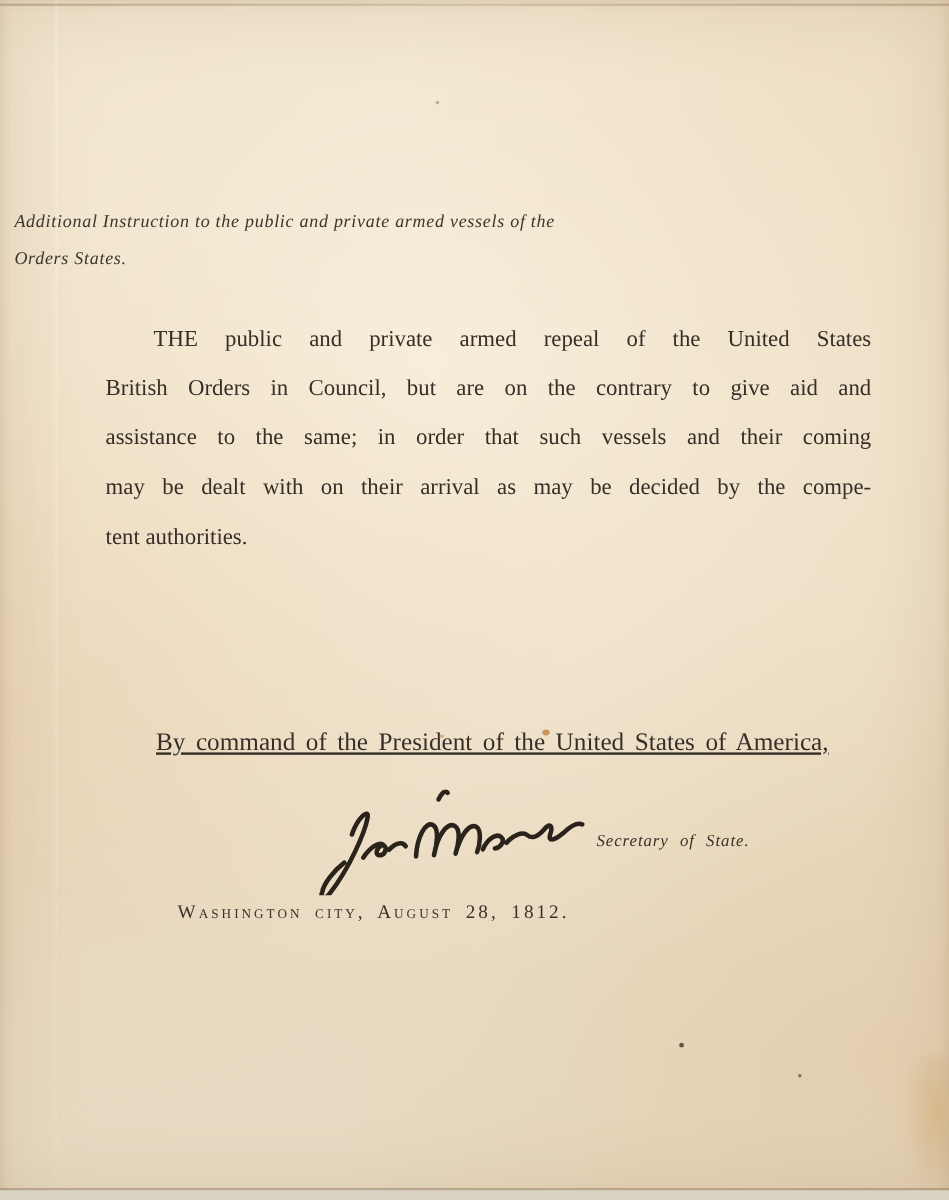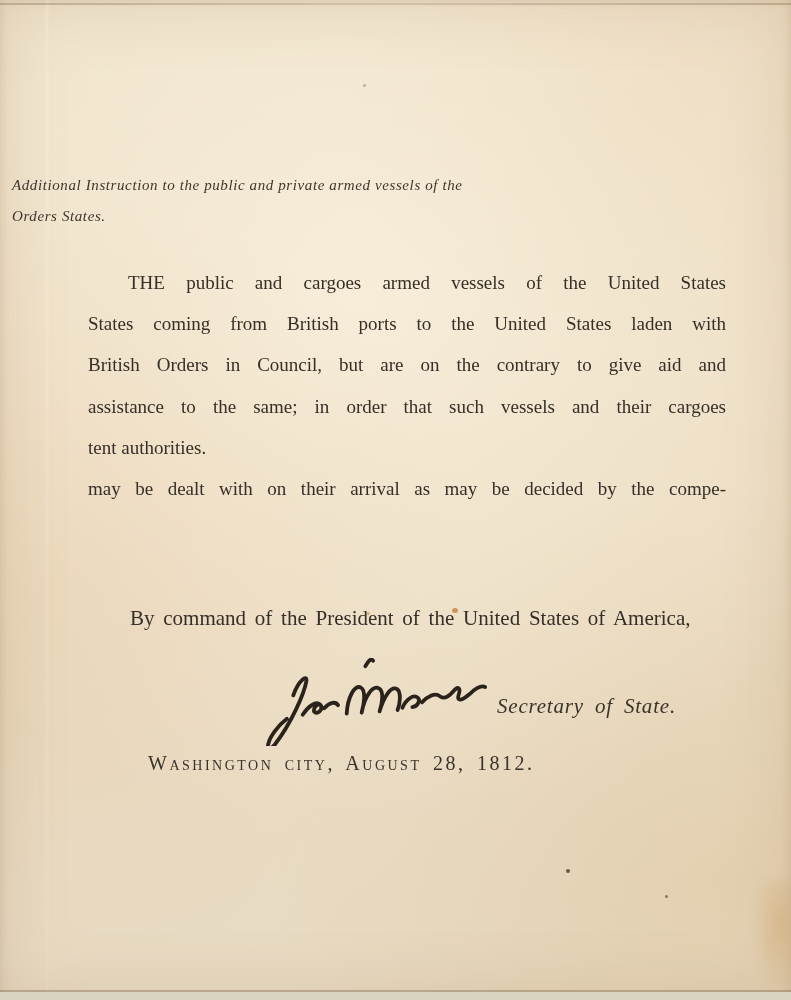--- a/index.html
+++ b/index.html
@@ -48,34 +48,35 @@
     text-align: justify;
     text-align-last: justify;
     -moz-text-align-last: justify;
   }
   .body-line.first { text-indent: 40px; }
   .body-line.last  { text-align-last: left; -moz-text-align-last: left; }
   .command-line {
     position: absolute; top: 606px; left: 130px;
     font-size: 21px; color: #352f28;
     word-spacing: 3.5px;
+    text-decoration: underline;
   }
   .signature-wrap {
     position: absolute; left: 250px; top: 658px; width: 240px; height: 88px;
   }
   .secretary-title {
     position: absolute; left: 497px; top: 694px;
     font-style: italic;
-    font-size: 21px; color: #3a332b;
+    font-size: 14px; color: #3a332b;
     word-spacing: 5px; letter-spacing: 0.8px;
   }
   .dateline {
     position: absolute; left: 148px; top: 752px;
     font-variant: small-caps;
-    font-size: 20px; color: #3a332b;
+    font-size: 16px; color: #3a332b;
     letter-spacing: 2.5px; word-spacing: 4px;
   }
   
   .spot { position: absolute; border-radius: 50%; }
   .spot.dot1 { left: 566px; top: 869px; width: 4px; height: 4px; background: rgba(60,48,36,0.75); }
   .spot.dot2 { left: 665px; top: 895px; width: 3px; height: 3px; background: rgba(90,62,40,0.65); }
   .spot.dot3 { left: 363px; top: 84px;  width: 3px; height: 3px; background: rgba(140,105,70,0.45); }
   .spot.fleck-orange { left: 452px; top: 608px; width: 6px; height: 5px; background: rgba(192,120,56,0.75); filter: blur(0.5px); }
   .spot.fleck-orange2 { left: 366px; top: 612px; width: 4px; height: 3px; background: rgba(195,130,66,0.55); filter: blur(0.5px); }
   .stain-right {
@@ -95,26 +96,25 @@
 <div class="paper">
 
   <div class="crease-left"></div>
 
   <div class="title">
     <div>Additional Instruction to the public and private armed vessels of the</div>
     <div>Orders States.</div>
   </div>
 
   <div class="body-block">
-    <div class="body-line first">THE public and cargoes armed vessels of the United States</div>
-    <div class="body-line">States coming from British ports to the United States laden with</div>
+    <div class="body-line first">THE public and private armed repeal of the United States</div>
     <div class="body-line">British Orders in Council, but are on the contrary to give aid and</div>
-    <div class="body-line">assistance to the same; in order that such vessels and their cargoes</div>
+    <div class="body-line">assistance to the same; in order that such vessels and their coming</div>
+    <div class="body-line">may be dealt with on their arrival as may be decided by the compe-</div>
     <div class="body-line last">tent authorities.</div>
-    <div class="body-line">may be dealt with on their arrival as may be decided by the compe-</div>
   </div>
 
   <div class="command-line">By command of the President of the United States of America,</div>
 
   <div class="signature-wrap" aria-label="Jas Monroe">
     <svg width="240" height="88" viewBox="0 0 240 88">
       <g fill="none" stroke="#2a231c" stroke-width="3.8" stroke-linecap="round" stroke-linejoin="round" transform="rotate(-4 120 45)">
         <path d="M118,8 C121,3 124,0 126,3"></path>
         <path d="M44,32 C50,18 60,11 58,19 C55,31 40,60 22,80 C18,84 13,85 16,78 C18,71 27,61 36,55"></path>
         <path d="M52,52 C58,44 66,39 70,43 C73,46 70,51 66,51 C62,51 63,45 68,43 M74,47 C80,41 86,41 88,45"></path>

